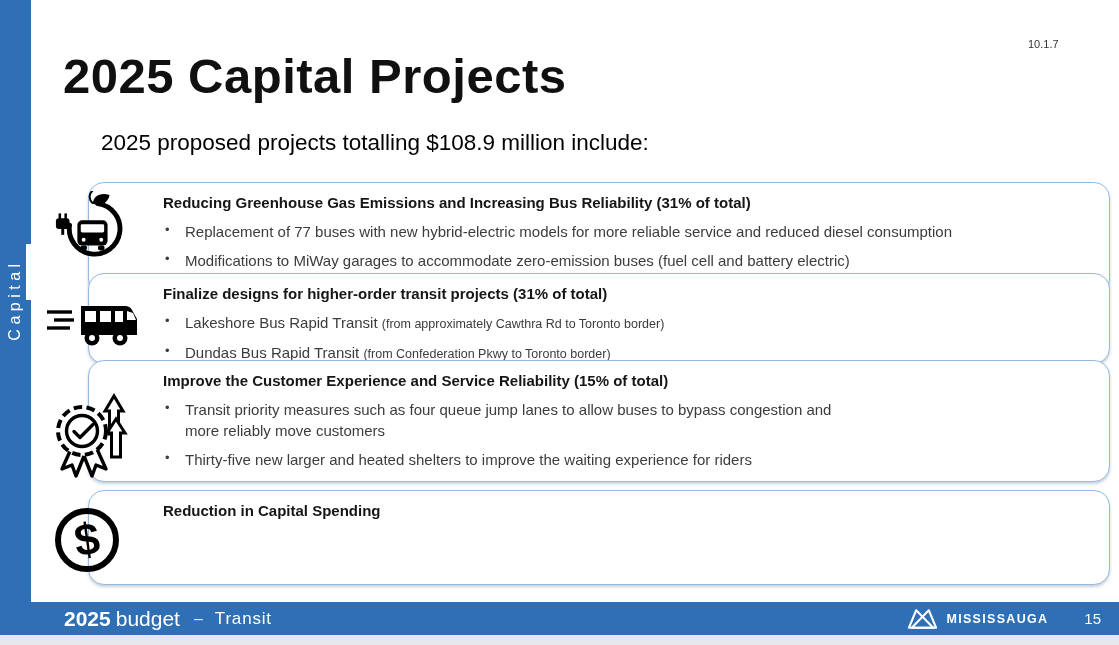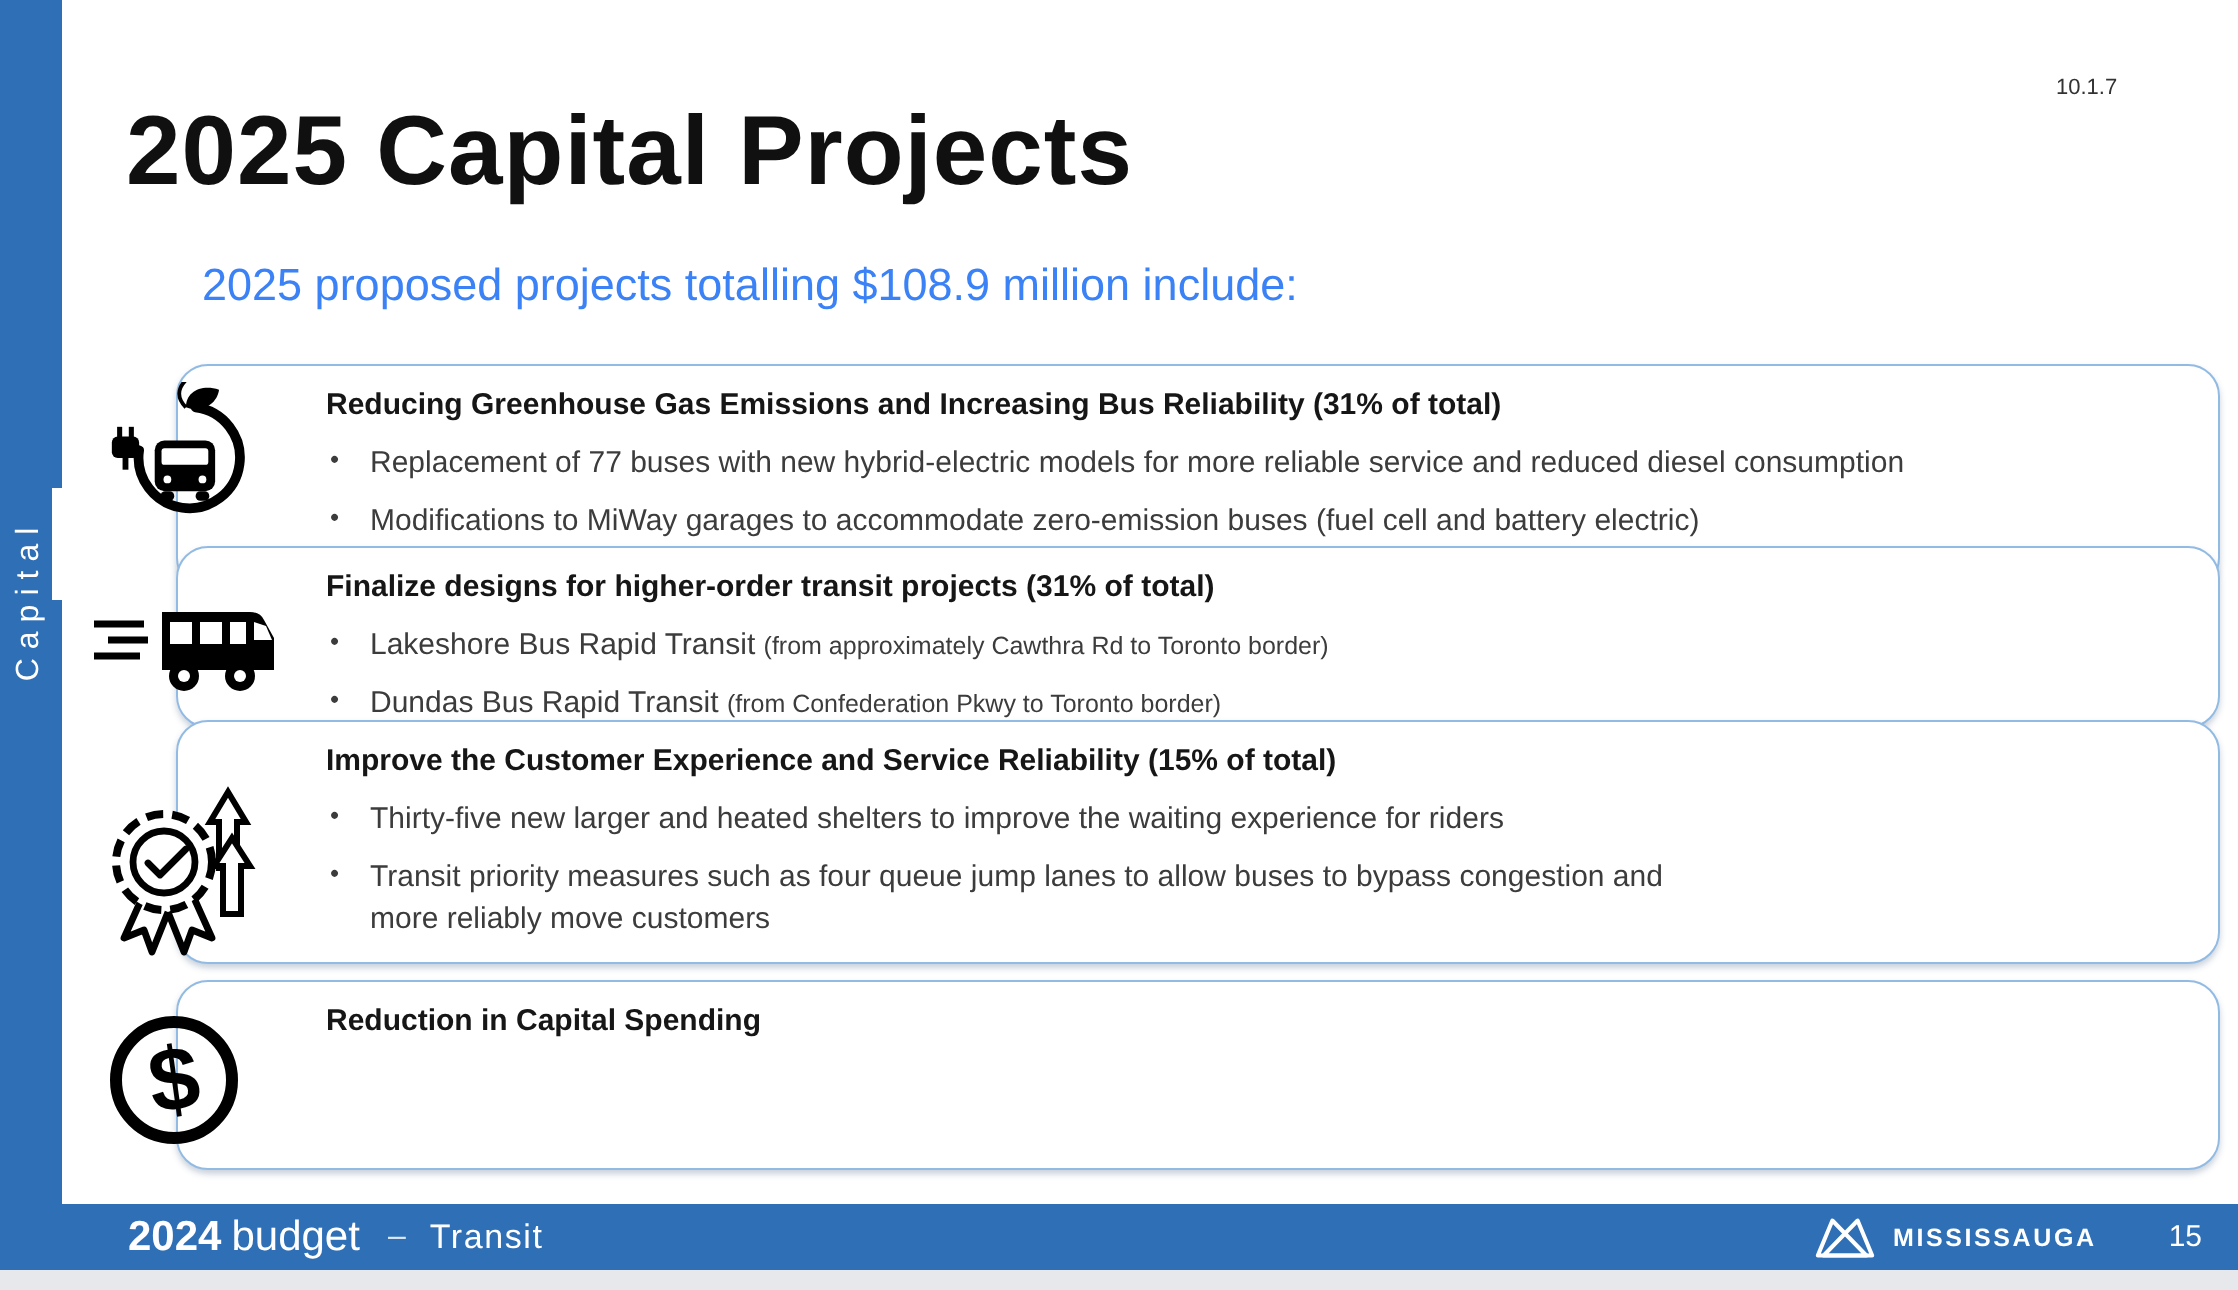--- a/index.html
+++ b/index.html
@@ -13,21 +13,21 @@
     position:absolute;left:15px;top:300px;transform:translate(-50%,-50%) rotate(-90deg);
     color:#fff;font-size:16px;letter-spacing:4.5px;white-space:nowrap;
   }
   .sidebar-tab{position:absolute;left:26px;top:244px;width:6px;height:56px;background:#fff;}
   
   .page-ref{position:absolute;left:1028px;top:38px;font-size:11px;color:#333;}
   .title{
     position:absolute;left:63px;top:48px;font-size:49px;font-weight:800;
     letter-spacing:0.5px;color:#101010;
   }
-  .subtitle{position:absolute;left:101px;top:130px;font-size:22.5px;color:#3b82f6;}
+  .subtitle{position:absolute;left:101px;top:130px;font-size:22.5px;color:#000000;}
   
   .card{
     position:absolute;left:88px;width:1022px;box-sizing:border-box;background:#fff;
     border:1.6px solid #92bbe4;border-radius:16px;
     box-shadow:0 2px 3px rgba(40,70,110,0.25);
     padding:11px 16px 6px 74px;
   }
   .card1{top:182px;height:113px;}
   .card2{top:273px;height:91px;}
   .card3{top:360px;height:122px;}
@@ -112,43 +112,43 @@
     <rect x="70" y="10" width="8" height="11" fill="#fff"></rect>
     <path d="M82 10 l6 2 l3 7 l-9 0 z" fill="#fff"></path>
     <circle cx="47" cy="37" r="7.5" fill="#000"></circle>
       <circle cx="47" cy="37" r="3" fill="#fff"></circle>
     <circle cx="75" cy="37" r="7.5" fill="#000"></circle>
       <circle cx="75" cy="37" r="3" fill="#fff"></circle>
   </svg>
 
   <div class="card card3">
     <div class="card-heading">Improve the Customer Experience and Service Reliability (15% of total)</div>
+    <div class="bullet narrow-660"><span>Transit priority measures such as four queue jump lanes to allow buses to bypass congestion and more reliably move customers</span></div>
     <div class="bullet"><span>Thirty-five new larger and heated shelters to improve the waiting experience for riders</span></div>
-    <div class="bullet narrow-660"><span>Transit priority measures such as four queue jump lanes to allow buses to bypass congestion and more reliably move customers</span></div>
   </div>
   <svg class="card-icon icon-badge" viewBox="0 0 89 93">
     <path d="M24 60 L15 80 L25 76 L29 87 L37 67" fill="#fff" stroke="#000" stroke-width="3.4" stroke-linejoin="round"></path>
     <path d="M50 60 L59 80 L49 76 L45 87 L37 67" fill="#fff" stroke="#000" stroke-width="3.4" stroke-linejoin="round"></path>
     <circle cx="35" cy="42" r="24" fill="#fff" stroke="#000" stroke-width="4" stroke-dasharray="8.5 4.5"></circle>
     <circle cx="35" cy="42" r="15.5" fill="#fff" stroke="#000" stroke-width="3.4"></circle>
     <path d="M27 42.5 l6 6 l13 -13" fill="none" stroke="#000" stroke-width="3.4" stroke-linecap="round" stroke-linejoin="round"></path>
     <path d="M58 22 L67 7 L76 22 L71.5 22 L71.5 45 L62.5 45 L62.5 22 Z" fill="#fff" stroke="#000" stroke-width="3"></path>
     <path d="M60 44 L69 30 L78 44 L73.5 44 L73.5 68 L64.5 68 L64.5 44 Z" fill="#fff" stroke="#000" stroke-width="3"></path>
   </svg>
 
   <div class="card card4">
     <div class="card-heading">Reduction in Capital Spending</div>
   </div>
   <svg class="card-icon icon-dollar" viewBox="0 0 72 72">
     <circle cx="36" cy="36" r="29" fill="none" stroke="#000" stroke-width="6"></circle>
     <text x="36" y="51" text-anchor="middle" font-size="45" font-weight="bold" font-family="Liberation Sans, sans-serif" fill="#000" transform="rotate(-8 36 36)">$</text>
   </svg>
 
   <div class="footer">
-    <span class="brand-year">2024</span>
+    <span class="brand-year">2025</span>
     <span class="brand-word">budget</span>
     <span class="footer-sep">–</span>
     <span class="footer-section">Transit</span>
     <span class="footer-right">
       <svg class="logo-mark" viewBox="0 0 34 24">
         <path d="M3 21 L10.5 3 L28 21 Z" fill="none" stroke="#fff" stroke-width="2.1" stroke-linejoin="round"></path>
         <path d="M31 21 L23.5 3 L6 21 Z" fill="none" stroke="#fff" stroke-width="2.1" stroke-linejoin="round"></path>
       </svg>
       <span class="logo-word">MISSISSAUGA</span>
       <span class="footer-page">15</span>

